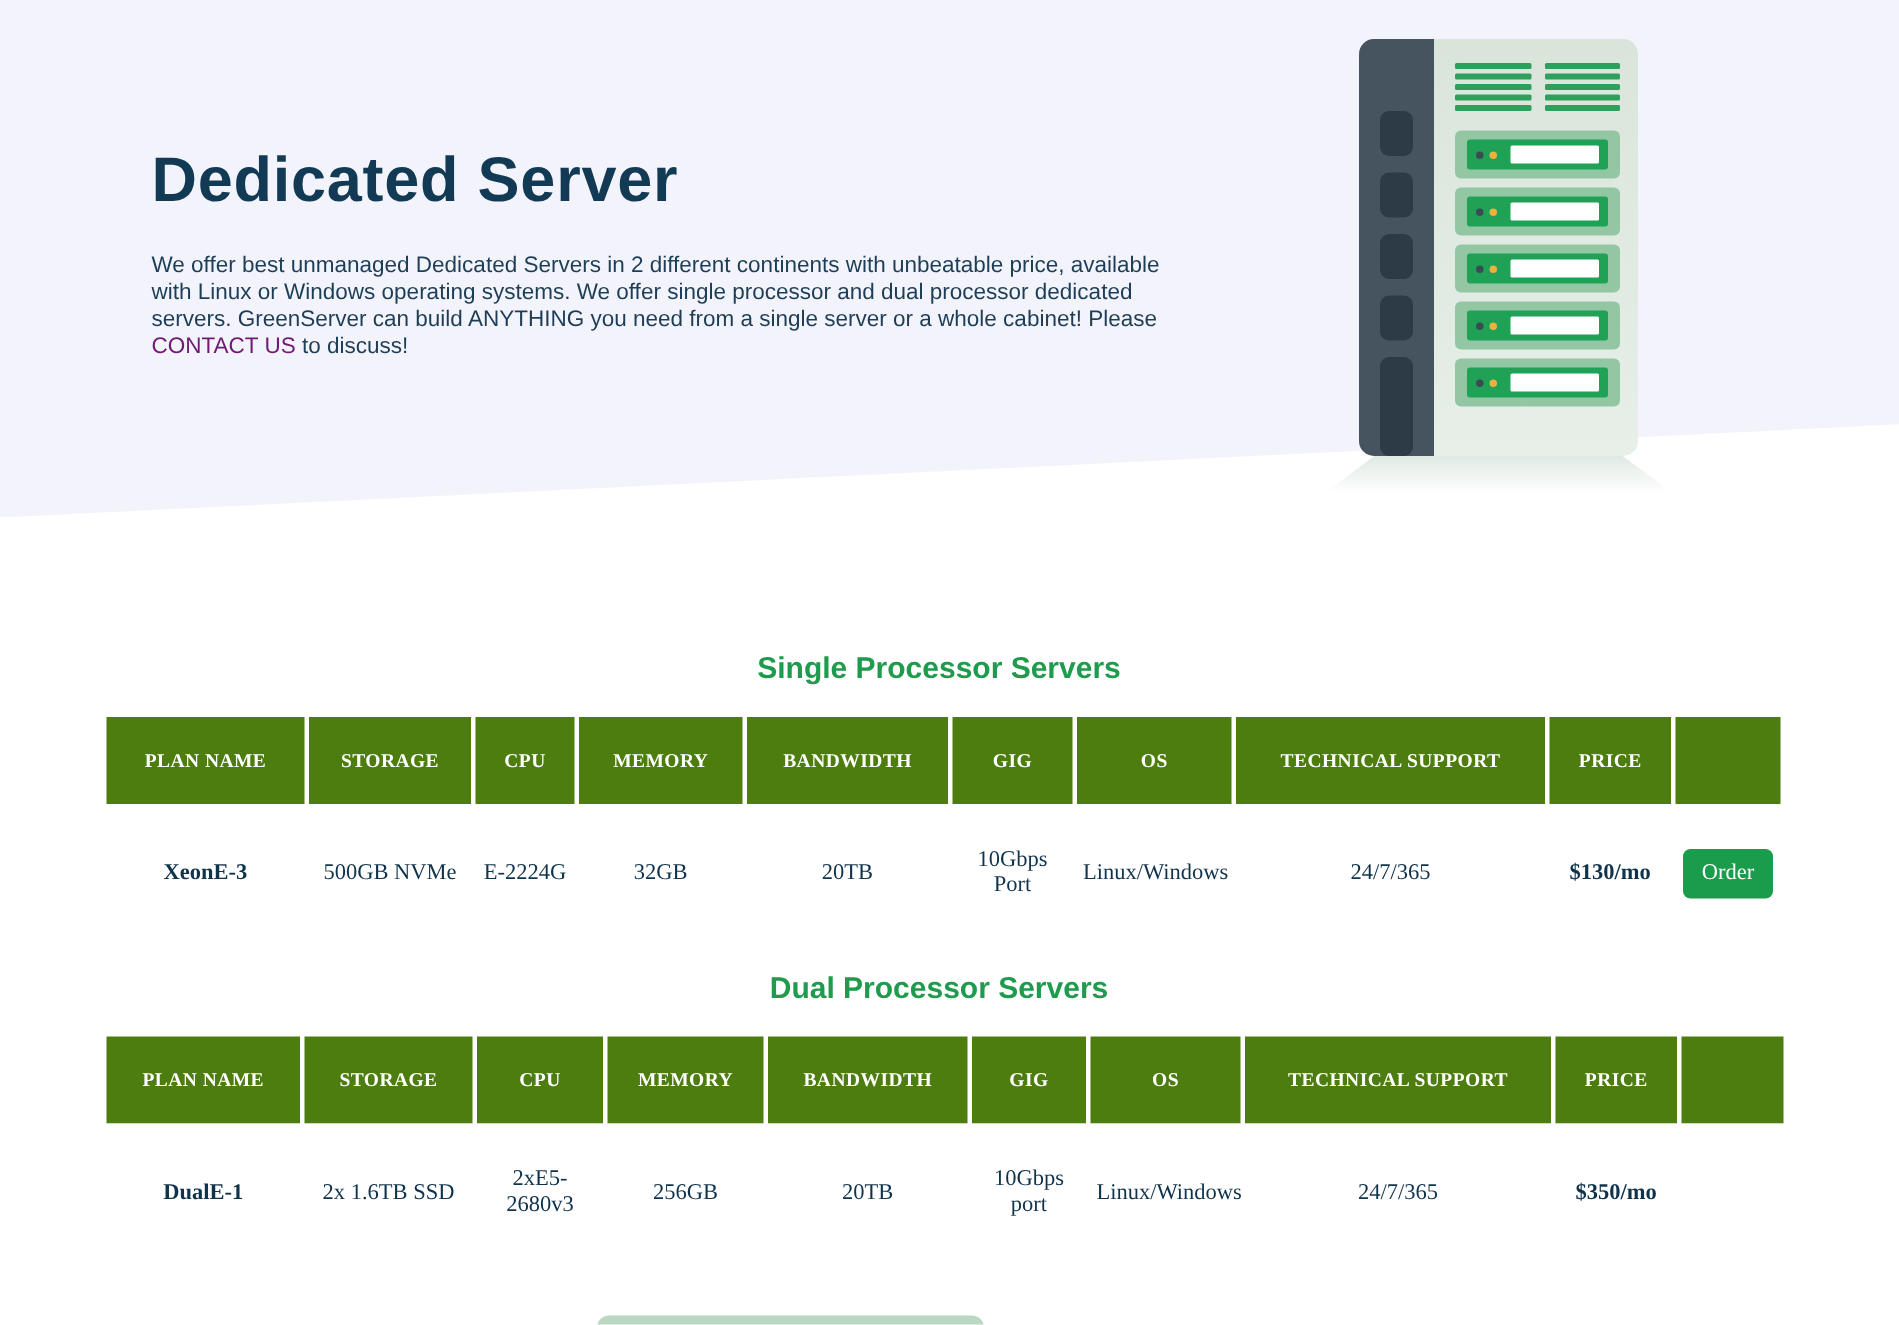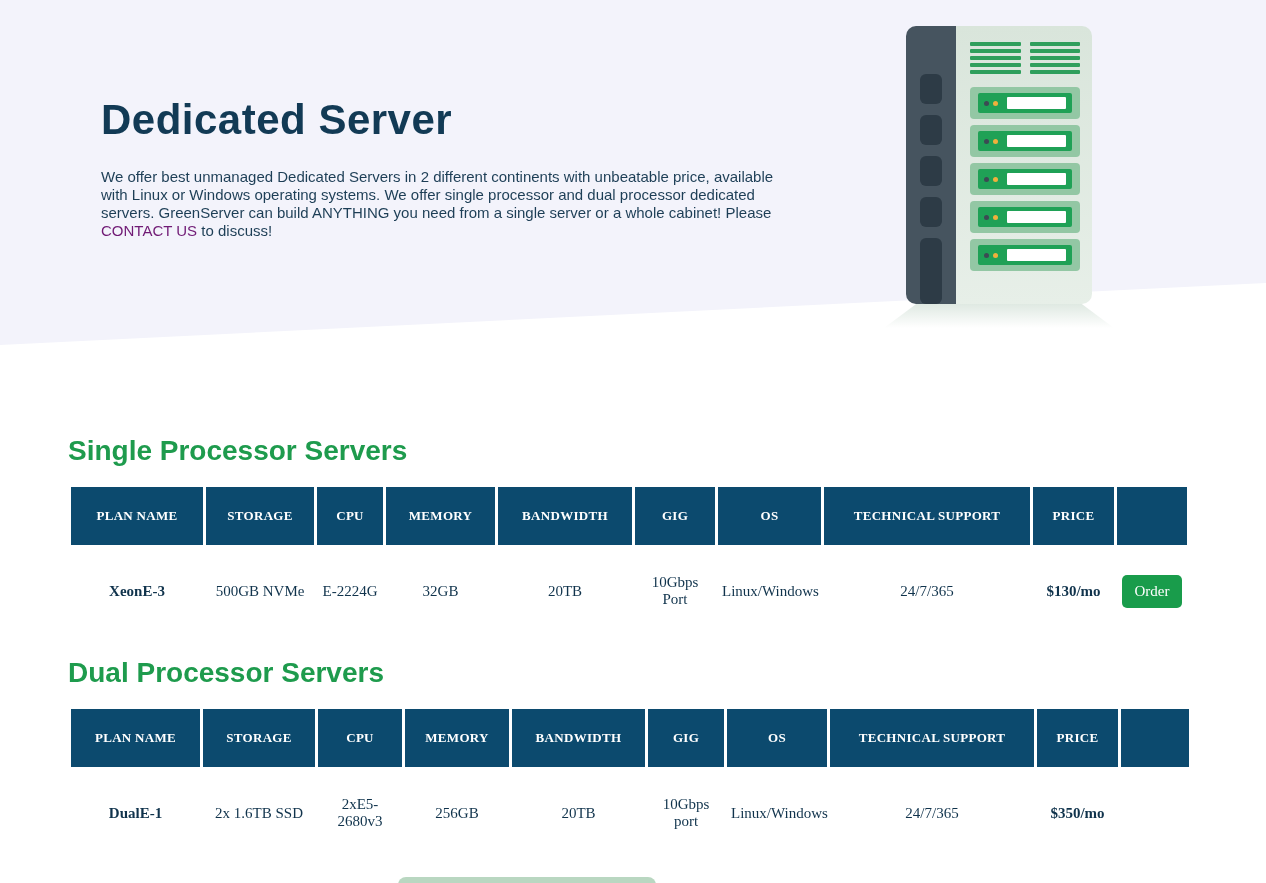--- a/index.html
+++ b/index.html
@@ -63,29 +63,29 @@
     background: linear-gradient(180deg, #dfe9e2, rgba(255,255,255,0));
     clip-path: polygon(14% 0, 86% 0, 100% 100%, 0 100%);
   }
 
   
   .section { margin-left: 68px; width: 1116px; }
   .section-single { margin-top: 90px; }
   .section-dual { margin-top: 20px; }
   .section-heading {
     margin: 0 0 20px 0;
-    font-size: 28px; font-weight: bold; color: #1e9b4d;
+    font-size: 20px; font-weight: bold; color: #1e9b4d; text-align: center;
   }
   table.plans {
     width: 100%; table-layout: fixed;
     border-collapse: separate; border-spacing: 3px 0;
     font-family: "Liberation Serif", serif; color: #10334c;
   }
   table.plans thead th {
-    background: #0c4a6e; color: #ffffff;
+    background: #4d7c0f; color: #ffffff;
     font-size: 13px; font-weight: bold; letter-spacing: 0.3px;
     padding: 21px 4px; text-align: center;
   }
   table.plans tbody td {
     text-align: center; font-size: 15px; padding: 29px 4px;
     background: #ffffff; vertical-align: middle;
   }
   table.plans tbody tr:nth-child(even) td { background: #f0f7f5; }
   table.plans td.c-plan, table.plans td.c-price { font-weight: bold; }
   table.plans td.c-order { padding: 10px 2px; }

